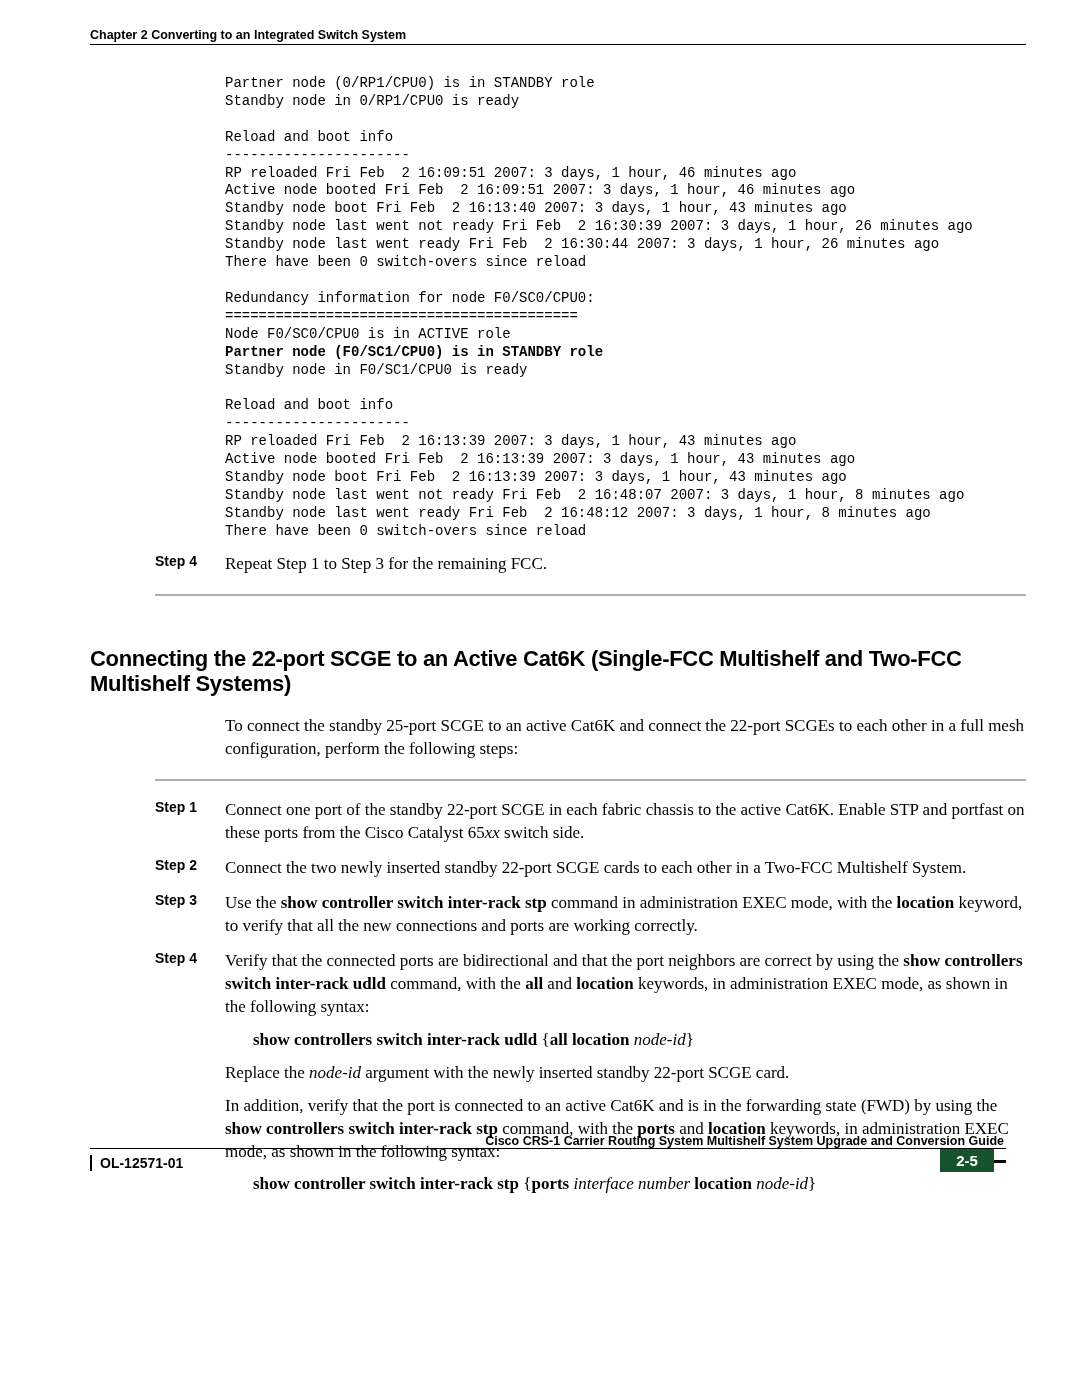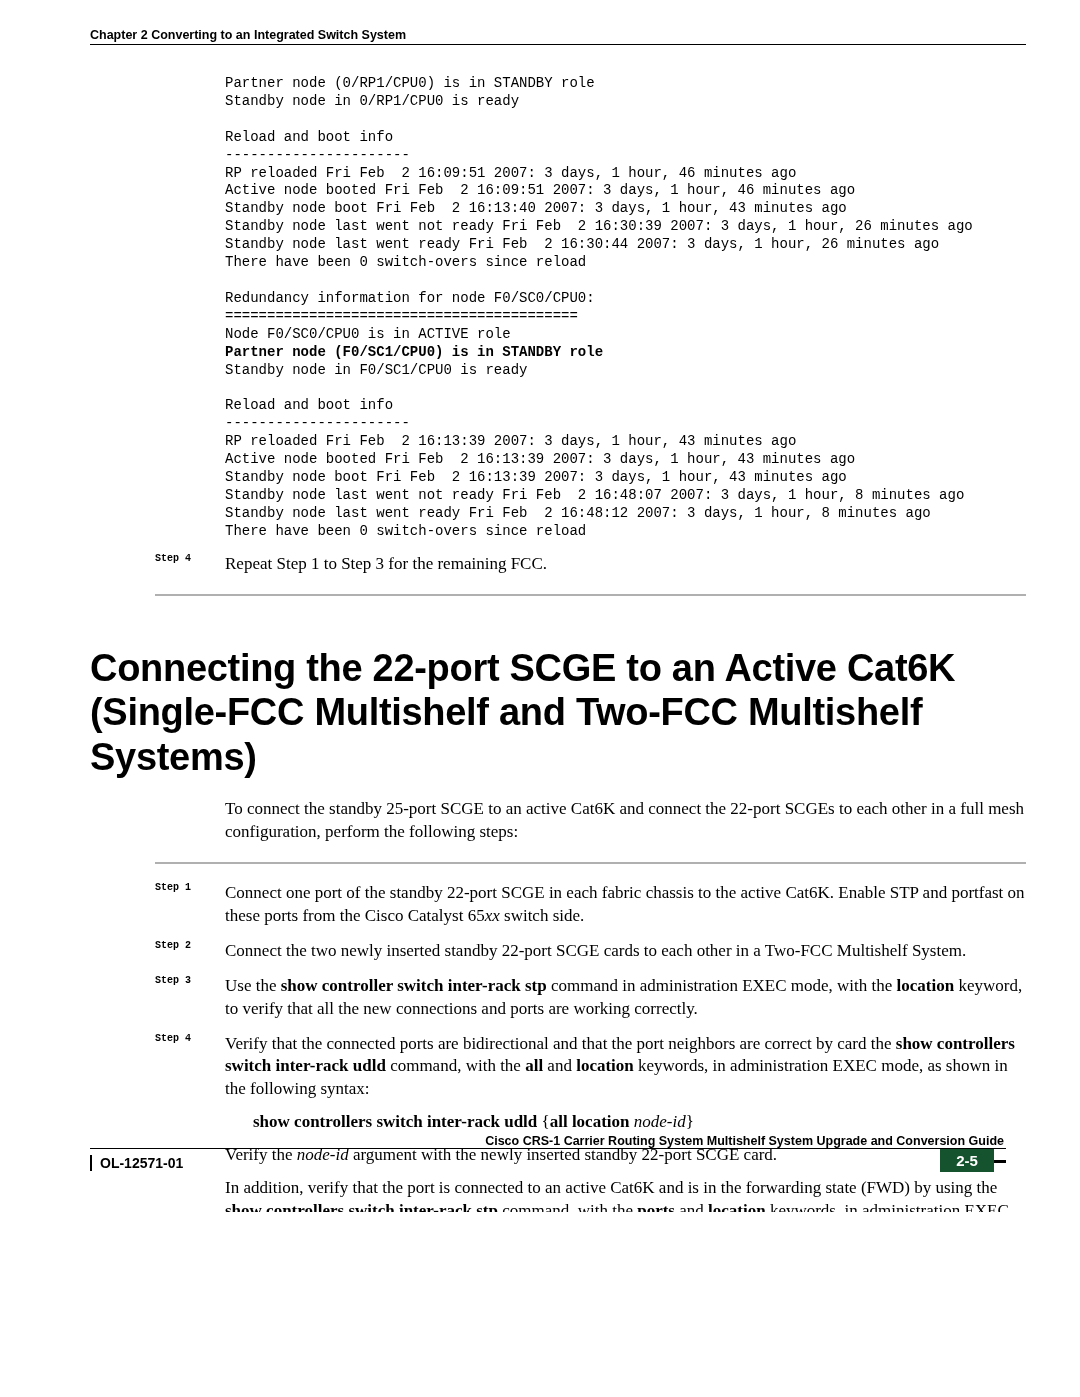--- a/index.html
+++ b/index.html
@@ -55,41 +55,41 @@
     white-space: pre;
     margin: 30px 0 0 0;
   }
   .mono .bold { font-weight: bold; }
   .step-row {
     display: flex;
     align-items: flex-start;
     margin-top: 12px;
   }
   .step-label {
-    font-family: Liberation Mono, monospace;
-    font-weight: bold;
-    font-size: 10px;
+    font-family: Liberation Sans, sans-serif;
+    font-weight: bold;
+    font-size: 14px;
     width: 70px;
     flex: 0 0 70px;
     margin-left: -70px;
   }
   .step-body {
     font-family: "Times New Roman", Times, serif;
     font-size: 17px;
     line-height: 1.35;
   }
   hr.gray {
     border: none;
     border-top: 2px solid #b0b0b0;
     margin: 18px 0 18px -70px;
   }
   h2.section-title {
     font-family: Arial, Helvetica, sans-serif;
     font-weight: bold;
-    font-size: 38px;
+    font-size: 22px;
     line-height: 1.18;
     margin: 50px 0 18px 0;
     letter-spacing: -0.3px;
   }
   p.intro {
     font-family: "Times New Roman", Times, serif;
     font-size: 17px;
     line-height: 1.35;
     margin: 0 0 10px 0;
   }
@@ -235,28 +235,28 @@
     <div class="step-row">
       <div class="step-label">Step 3</div>
       <div class="step-body">
         <span>Use the </span><span class="b">show controller switch inter-rack stp</span><span> command in administration EXEC mode, with the </span><span class="b">location</span><span> keyword, to verify that all the new connections and ports are working correctly.</span>
       </div>
     </div>
 
     <div class="step-row">
       <div class="step-label">Step 4</div>
       <div class="step-body">
-        <span>Verify that the connected ports are bidirectional and that the port neighbors are correct by card the </span><span class="b">show controllers switch inter-rack udld</span><span> command, with the </span><span class="b">all</span><span> and </span><span class="b">location</span><span> keywords, in administration EXEC mode, as shown in the following syntax:</span>
+        <span>Verify that the connected ports are bidirectional and that the port neighbors are correct by using the </span><span class="b">show controllers switch inter-rack udld</span><span> command, with the </span><span class="b">all</span><span> and </span><span class="b">location</span><span> keywords, in administration EXEC mode, as shown in the following syntax:</span>
 
         <div class="cmd-indent">
           <span class="b">show controllers switch inter-rack udld </span><span>{</span><span class="b">all location </span><span class="i">node-id</span><span>}</span>
         </div>
 
         <p class="intro" style="margin-top:8px;">
-          <span>Verify the </span><span class="i">node-id</span><span> argument with the newly inserted standby 22-port SCGE card.</span>
+          <span>Replace the </span><span class="i">node-id</span><span> argument with the newly inserted standby 22-port SCGE card.</span>
         </p>
 
         <p class="intro">
           <span>In addition, verify that the port is connected to an active Cat6K and is in the forwarding state (FWD) by using the </span><span class="b">show controllers switch inter-rack stp</span><span> command, with the </span><span class="b">ports</span><span> and </span><span class="b">location</span><span> keywords, in administration EXEC mode, as shown in the following syntax:</span>
         </p>
 
         <div class="cmd-indent">
           <span class="b">show controller switch inter-rack stp </span><span>{</span><span class="b">ports </span><span class="i">interface number </span><span class="b">location </span><span class="i">node-id</span><span>}</span>
         </div>
       </div>

